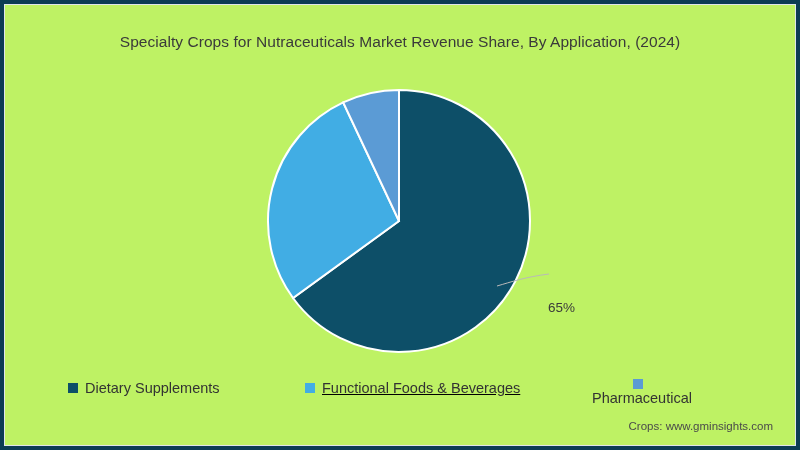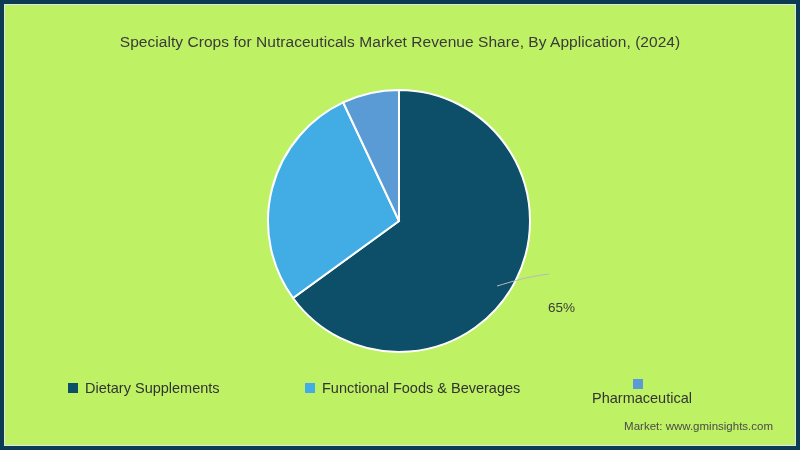--- a/index.html
+++ b/index.html
@@ -93,21 +93,21 @@
     width: 676px;
     height: 22px;
   }
   .legend-item {
     position: absolute;
     display: flex;
     align-items: center;
     white-space: nowrap;
   }
   .legend-item.i0 { left: 6px;   top: 0; }
-  .legend-item.i1 { left: 243px; top: 0; }
+  .legend-item.i1 { left: 243px; top: 0; text-decoration: underline; }
   .legend-item.i2 { left: 530px; top: 0; flex-direction: column; }
   .legend-swatch {
     width: 10px;
     height: 10px;
     margin-right: 7px;
     flex: 0 0 auto;
   }
   .legend-label {
     font-size: 14.5px;
     color: #333333;
@@ -158,15 +158,15 @@
     <div class="legend-item i1">
       <span class="legend-swatch" style="background: rgb(65, 173, 228);"></span>
       <span class="legend-label">Functional Foods &amp; Beverages</span>
     </div>
     <div class="legend-item i2">
       <span class="legend-swatch" style="background: rgb(91, 155, 213);"></span>
       <span class="legend-label">Pharmaceutical</span>
     </div>
   </div>
 
-  <div class="source-note">Market: www.gminsights.com</div>
+  <div class="source-note">Crops: www.gminsights.com</div>
 
 </div>
 
 </body></html>

